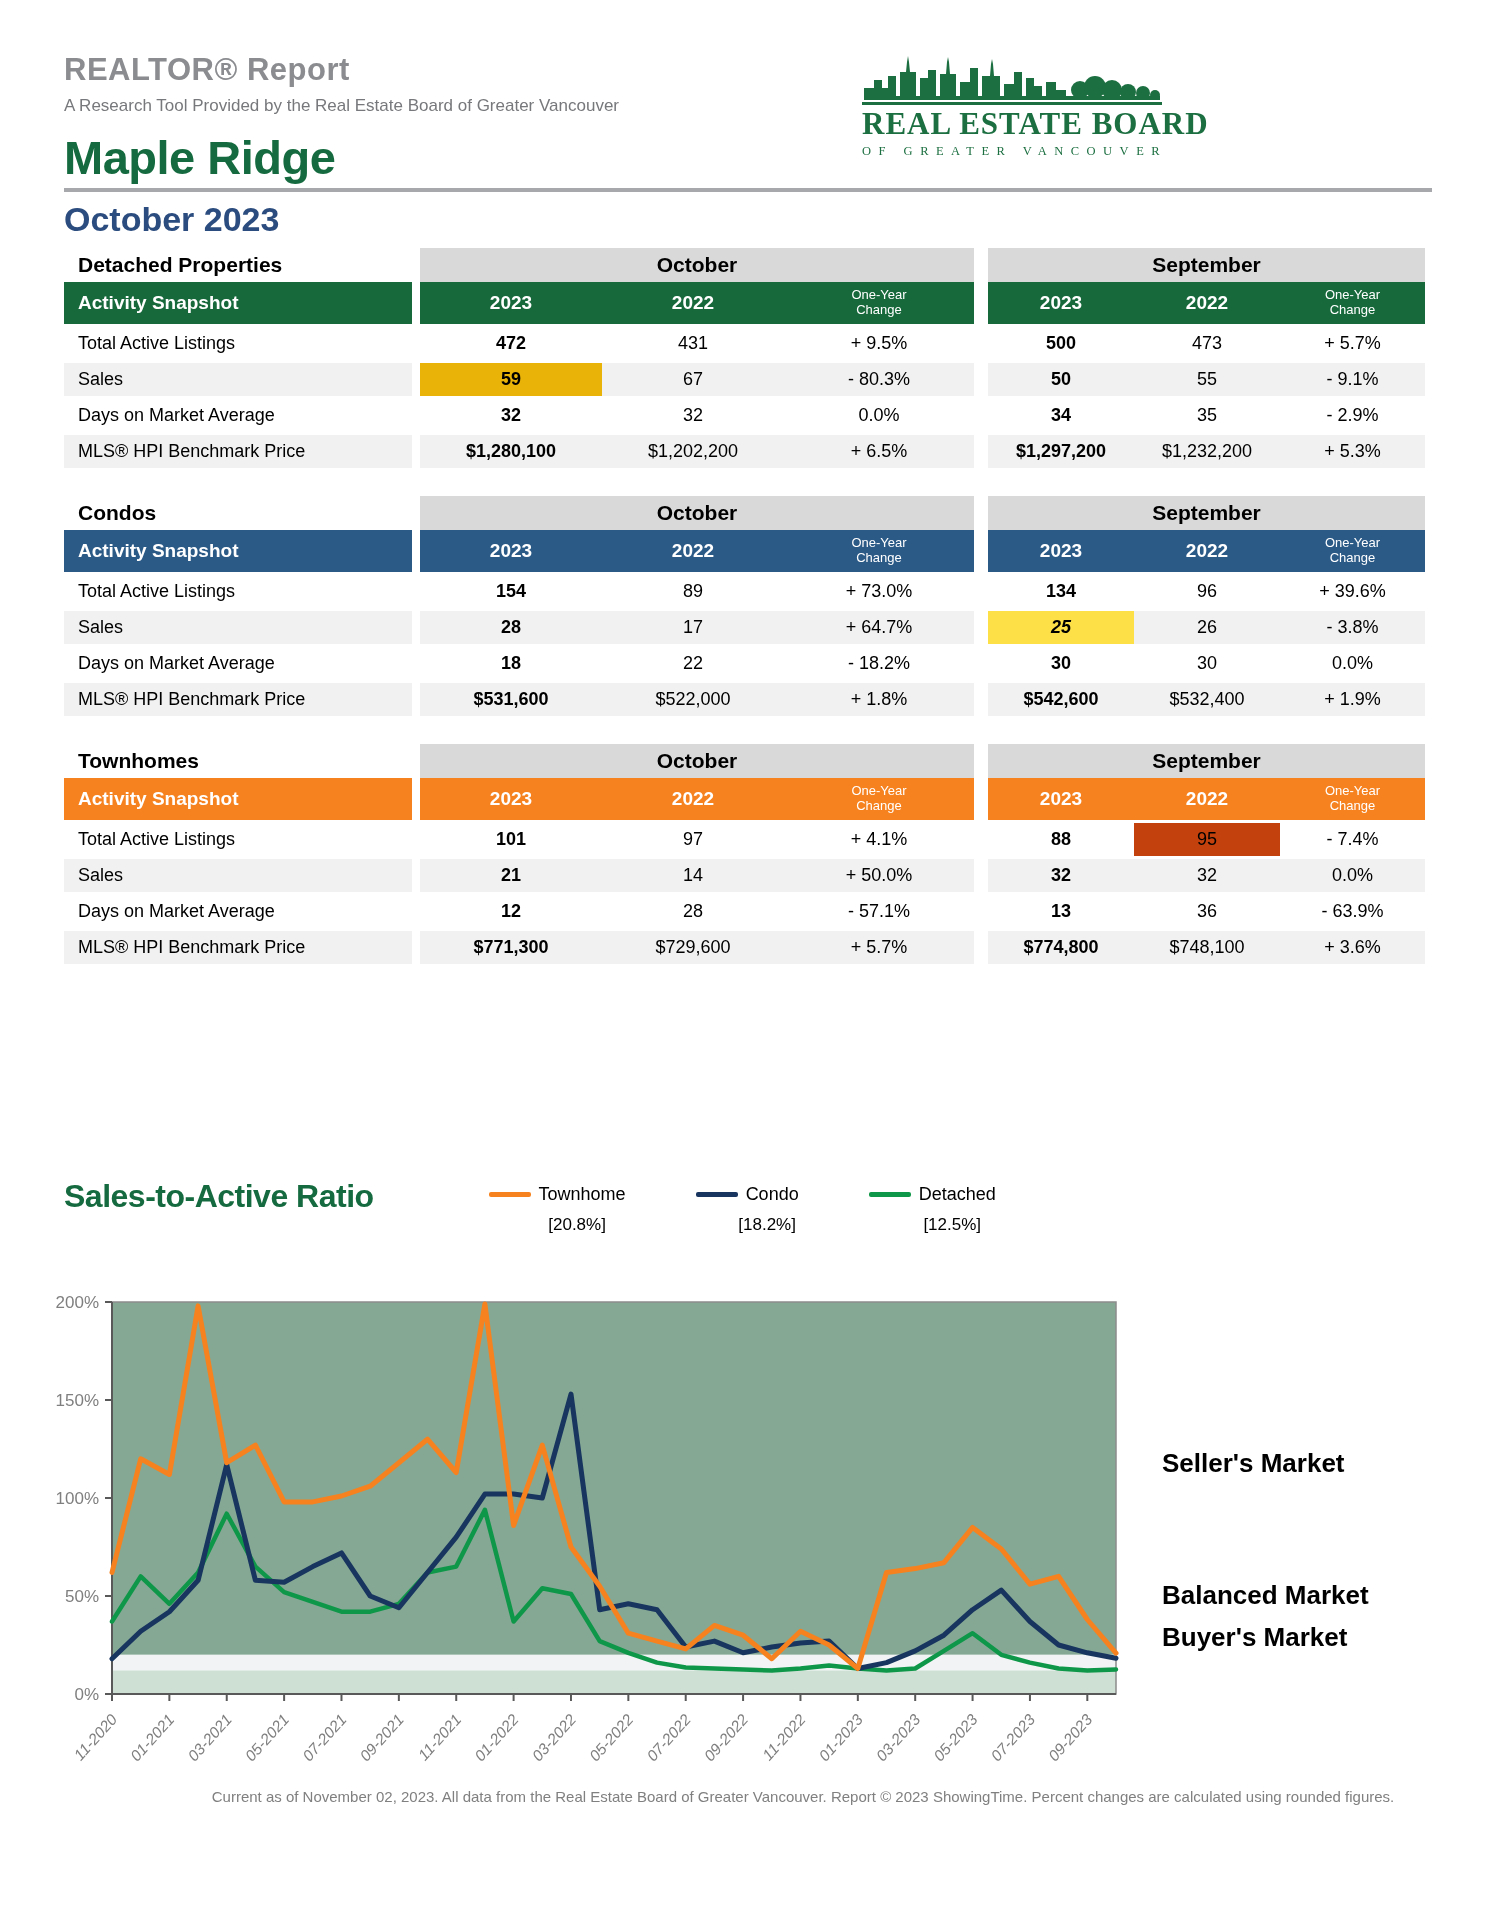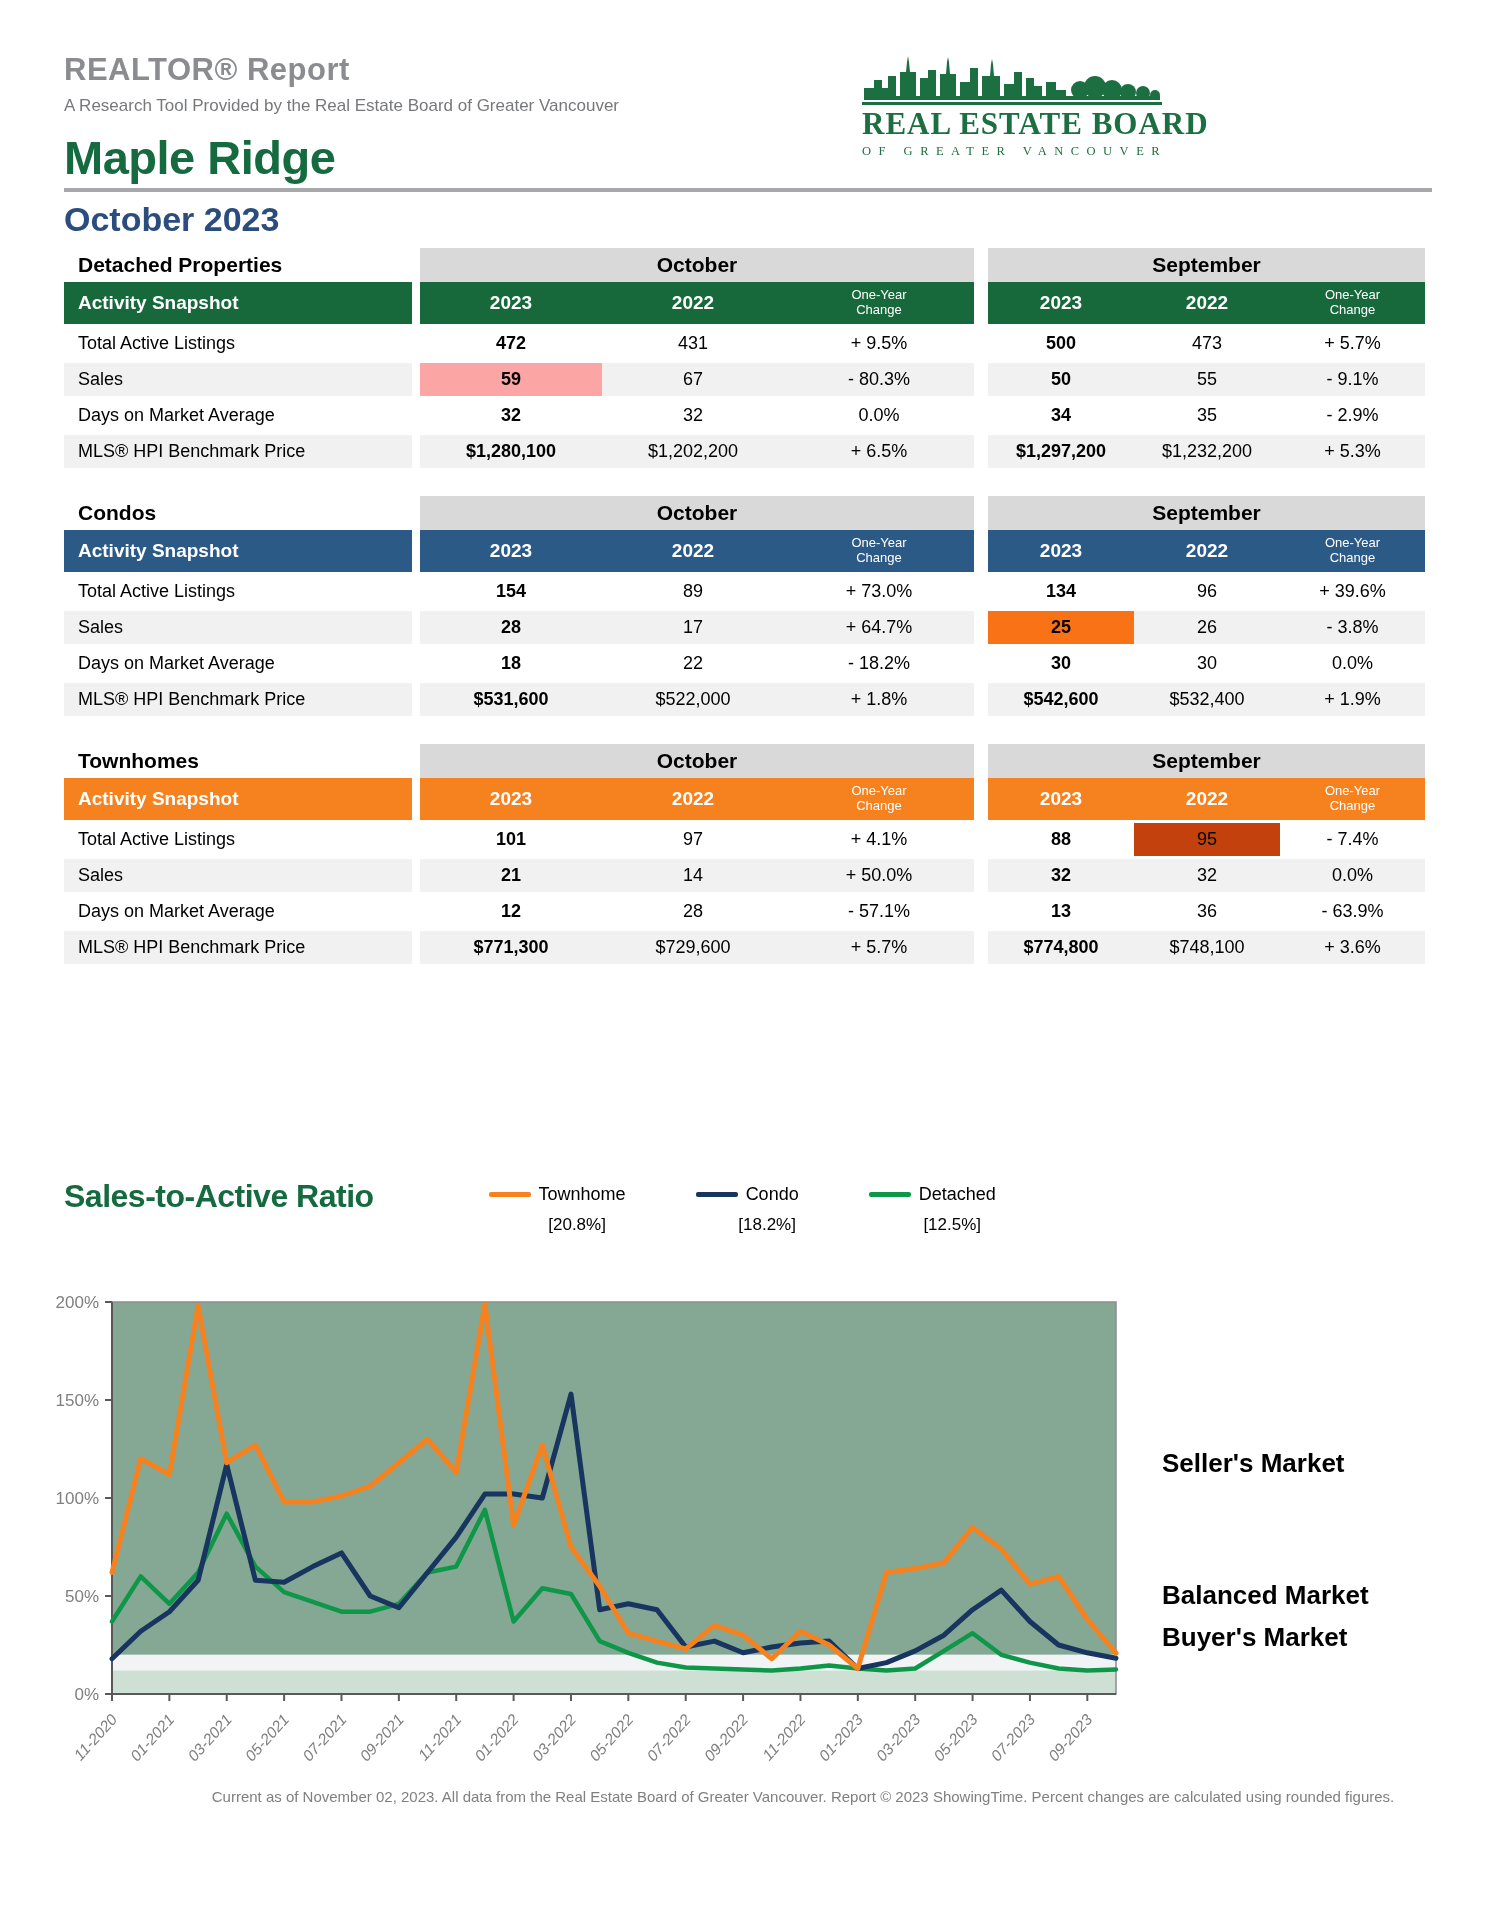--- a/index.html
+++ b/index.html
@@ -117,21 +117,21 @@
         <div class="cell data-cell"></div>
         <div class="cell data-cell v2023" style="background: rgb(255, 255, 255);">472</div>
         <div class="cell data-cell" style="background: rgb(255, 255, 255);">431</div>
         <div class="cell data-cell" style="background: rgb(255, 255, 255);">+ 9.5%</div>
         <div class="cell data-cell"></div>
         <div class="cell data-cell v2023" style="background: rgb(255, 255, 255);">500</div>
         <div class="cell data-cell" style="background: rgb(255, 255, 255);">473</div>
         <div class="cell data-cell" style="background: rgb(255, 255, 255);">+ 5.7%</div>
         <div class="cell data-cell data-label" style="background: rgb(241, 241, 242);">Sales</div>
         <div class="cell data-cell"></div>
-        <div class="cell data-cell v2023" style="background: #fca5a5;">59</div>
+        <div class="cell data-cell v2023" style="background: #eab308;">59</div>
         <div class="cell data-cell" style="background: rgb(241, 241, 242);">67</div>
         <div class="cell data-cell" style="background: rgb(241, 241, 242);">- 80.3%</div>
         <div class="cell data-cell"></div>
         <div class="cell data-cell v2023" style="background: rgb(241, 241, 242);">50</div>
         <div class="cell data-cell" style="background: rgb(241, 241, 242);">55</div>
         <div class="cell data-cell" style="background: rgb(241, 241, 242);">- 9.1%</div>
         <div class="cell data-cell data-label" style="background: rgb(255, 255, 255);">Days on Market Average</div>
         <div class="cell data-cell"></div>
         <div class="cell data-cell v2023" style="background: rgb(255, 255, 255);">32</div>
         <div class="cell data-cell" style="background: rgb(255, 255, 255);">32</div>
@@ -175,21 +175,21 @@
         <div class="cell data-cell"></div>
         <div class="cell data-cell v2023" style="background: rgb(255, 255, 255);">134</div>
         <div class="cell data-cell" style="background: rgb(255, 255, 255);">96</div>
         <div class="cell data-cell" style="background: rgb(255, 255, 255);">+ 39.6%</div>
         <div class="cell data-cell data-label" style="background: rgb(241, 241, 242);">Sales</div>
         <div class="cell data-cell"></div>
         <div class="cell data-cell v2023" style="background: rgb(241, 241, 242);">28</div>
         <div class="cell data-cell" style="background: rgb(241, 241, 242);">17</div>
         <div class="cell data-cell" style="background: rgb(241, 241, 242);">+ 64.7%</div>
         <div class="cell data-cell"></div>
-        <div class="cell data-cell v2023" style="background: #f97316;">25</div>
+        <div class="cell data-cell v2023" style="background: #fde047; font-style: italic;">25</div>
         <div class="cell data-cell" style="background: rgb(241, 241, 242);">26</div>
         <div class="cell data-cell" style="background: rgb(241, 241, 242);">- 3.8%</div>
         <div class="cell data-cell data-label" style="background: rgb(255, 255, 255);">Days on Market Average</div>
         <div class="cell data-cell"></div>
         <div class="cell data-cell v2023" style="background: rgb(255, 255, 255);">18</div>
         <div class="cell data-cell" style="background: rgb(255, 255, 255);">22</div>
         <div class="cell data-cell" style="background: rgb(255, 255, 255);">- 18.2%</div>
         <div class="cell data-cell"></div>
         <div class="cell data-cell v2023" style="background: rgb(255, 255, 255);">30</div>
         <div class="cell data-cell" style="background: rgb(255, 255, 255);">30</div>

